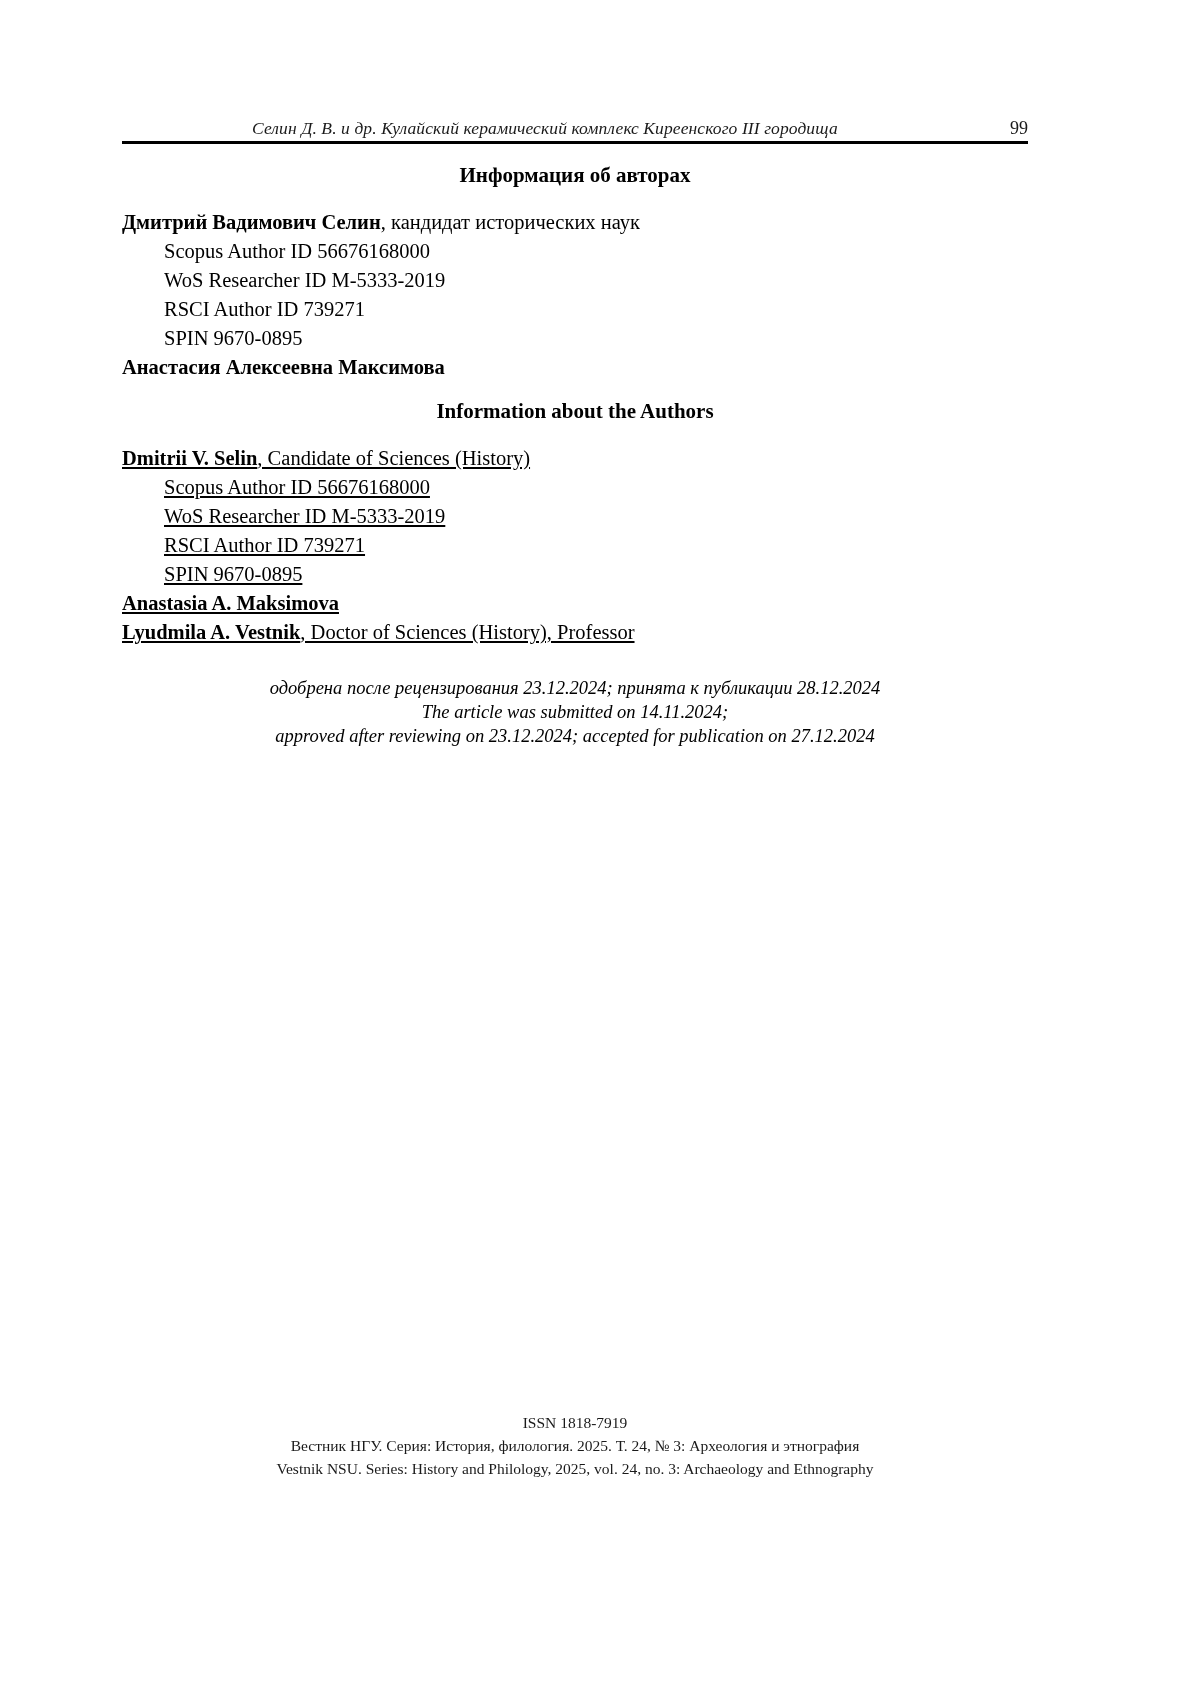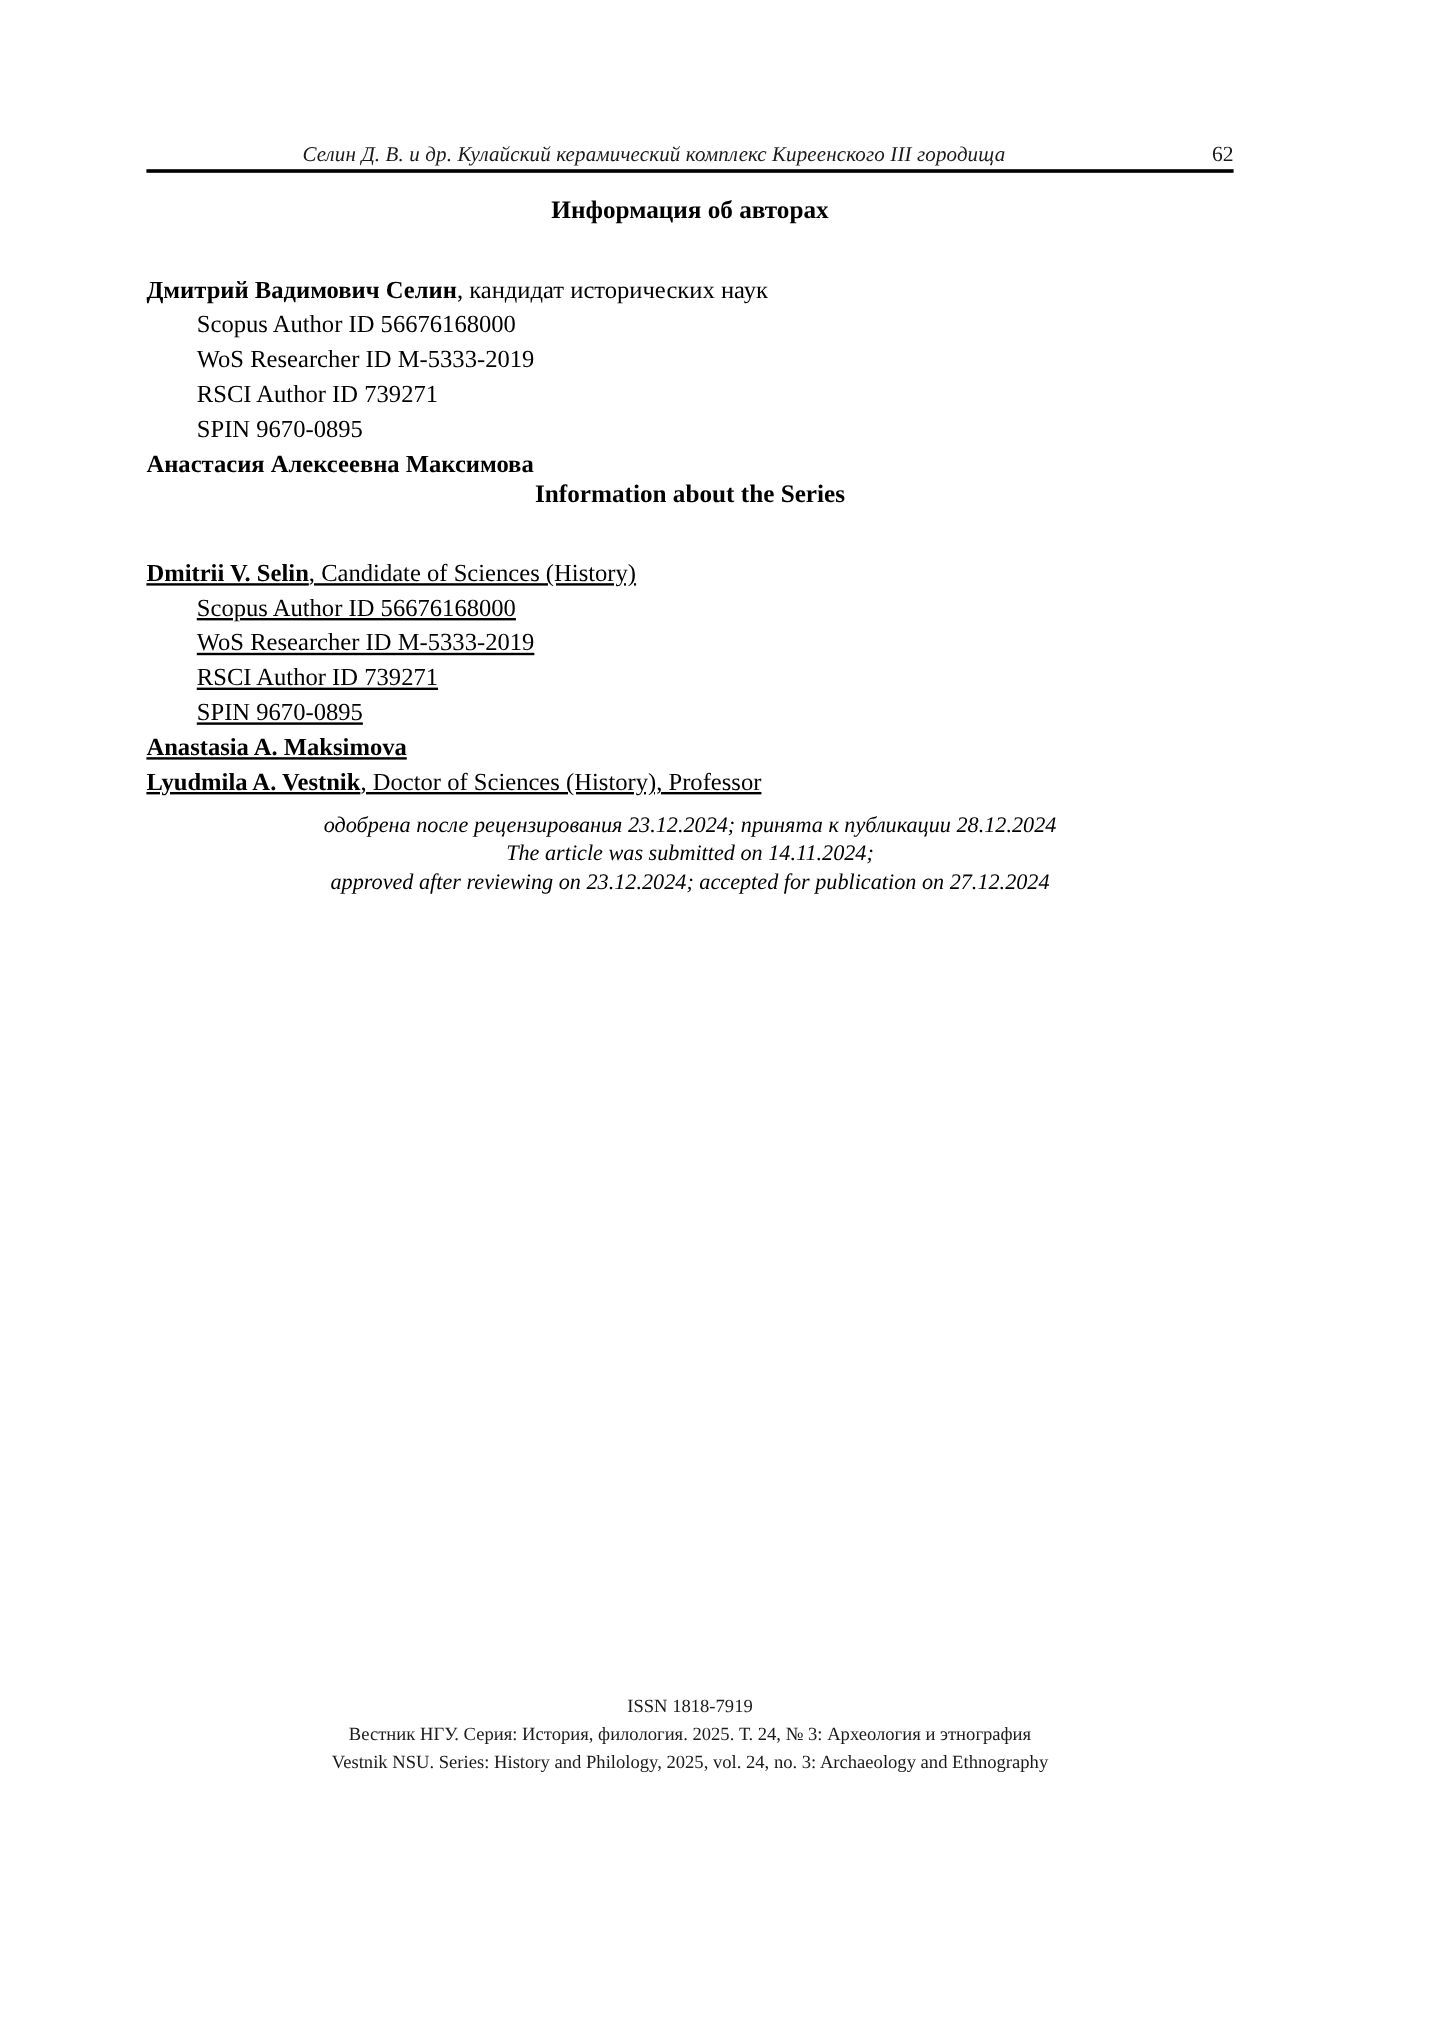--- a/index.html
+++ b/index.html
@@ -73,21 +73,20 @@
   #head-ru { top: 163px; }
   #head-en { top: 399px; }
 
   
   .author-block {
     position: absolute;
     left: 0;
     width: 906px;
     font-size: 20.5px;
     line-height: 29px;
-    margin-top: 20px;
   }
   #authors-ru { top: 208px; }
   #authors-en { top: 444px; text-decoration: underline; }
 
   .author-line {
     white-space: nowrap;
   }
   .author-name {
     font-weight: bold;
   }
@@ -124,40 +123,40 @@
   }
 </style>
 </head>
 <body>
 
 <div class="page">
   <div class="content">
 
     <div class="runhead">
       <span class="runhead-title">Селин Д. В. и др. Кулайский керамический комплекс Киреенского III городища</span>
-      <span class="runhead-page">62</span>
+      <span class="runhead-page">99</span>
     </div>
     <div class="rule"></div>
 
     <div class="sec-head" id="head-ru">Информация об авторах</div>
 
     <div class="author-block" id="authors-ru">
       <div class="author-line">
         <span class="author-name">Дмитрий Вадимович Селин</span><span class="author-rest">, кандидат исторических наук</span>
       </div>
       <div class="id-line">Scopus Author ID 56676168000</div>
       <div class="id-line">WoS Researcher ID M-5333-2019</div>
       <div class="id-line">RSCI Author ID 739271</div>
       <div class="id-line">SPIN 9670-0895</div>
       <div class="author-line">
         <span class="author-name">Анастасия Алексеевна Максимова</span><span class="author-rest"></span>
       </div>
     </div>
 
-    <div class="sec-head" id="head-en">Information about the Series</div>
+    <div class="sec-head" id="head-en">Information about the Authors</div>
 
     <div class="author-block" id="authors-en">
       <div class="author-line">
         <span class="author-name">Dmitrii V. Selin</span><span class="author-rest">, Candidate of Sciences (History)</span>
       </div>
       <div class="id-line">Scopus Author ID 56676168000</div>
       <div class="id-line">WoS Researcher ID M-5333-2019</div>
       <div class="id-line">RSCI Author ID 739271</div>
       <div class="id-line">SPIN 9670-0895</div>
       <div class="author-line">

